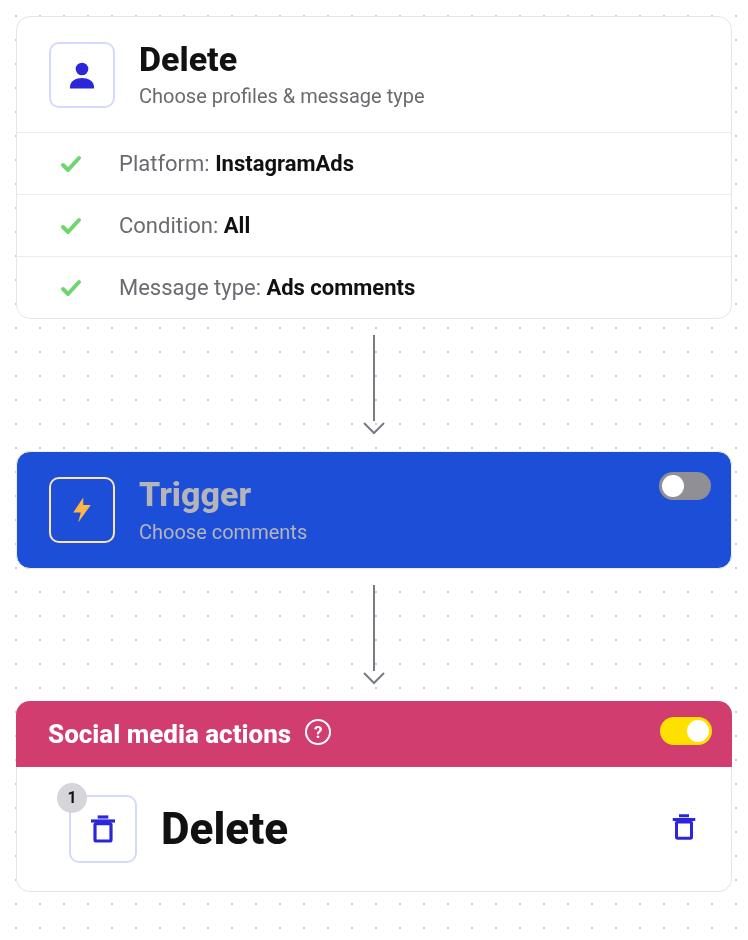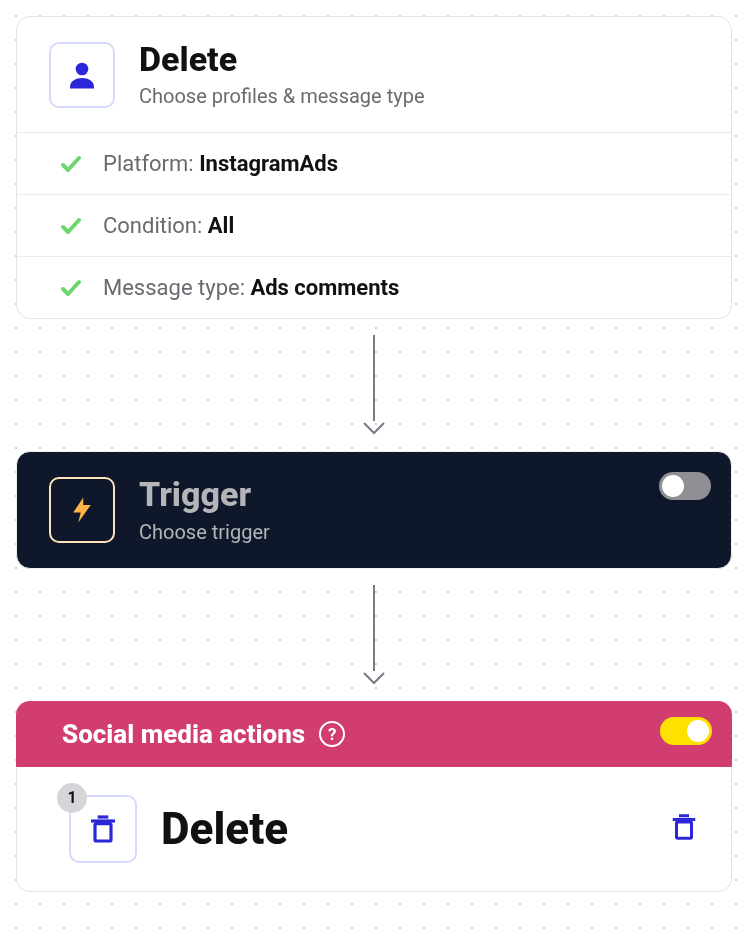--- a/index.html
+++ b/index.html
@@ -52,21 +52,21 @@
   }
   .subtitle {
     font-size: 20px;
     color: #6a6a70;
     margin-top: 6px;
     text-align: right;
   }
   .row {
     display: flex;
     align-items: center;
-    gap: 20px;
+    gap: 36px;
     padding: 18px 32px;
     border-top: 1px solid #ececef;
   }
   .check {
     width: 24px;
     height: 24px;
     flex-shrink: 0;
     margin-left: 10px;
   }
   .row-text {
@@ -89,21 +89,21 @@
   }
   .arrow-head {
     position: absolute;
     bottom: 0;
     left: 50%;
     transform: translateX(-50%);
   }
 
   
   .trigger-card {
-    background: #0f172a;
+    background: #1d4ed8;
     border: 1px solid #eeeeef;
   }
   .trigger-card .title { color: #b5b5b9; }
   .trigger-card .subtitle { color: #b5b5b9; }
   .trigger-icon-box {
     border: 2px solid #ffe3b8;
   }
 
   .toggle {
     position: absolute;
@@ -128,23 +128,22 @@
   }
 
   
   .sm-card {
     border: none;
     border-radius: 14px;
     overflow: visible;
   }
   .sm-header {
     background: #d23d6f;
-    padding: 18px 46px;
-    display: flex;
-    align-items: center;
+    padding: 18px 32px;
+    display: flex;
     gap: 14px;
     position: relative;
     border-radius: 14px 14px 0 0;
   }
   .sm-title {
     font-size: 26px;
     font-weight: 800;
     color: #fff;
   }
   .help-icon {
@@ -274,21 +273,21 @@
 
 <div class="card trigger-card">
   <div class="card-header trigger-header">
     <div class="icon-box trigger-icon-box">
       <svg width="30" height="36" viewBox="0 0 24 24" fill="#ffb547">
         <path d="M13 2 L5 14 H11 L9 22 L19 8 H13 Z"></path>
       </svg>
     </div>
     <div>
       <div class="title">Trigger</div>
-      <div class="subtitle">Choose trigger</div>
+      <div class="subtitle">Choose comments</div>
     </div>
     <div class="toggle toggle-off">
       <div class="knob"></div>
     </div>
   </div>
 </div>
 
 <div class="arrow-wrap">
   <div class="arrow-line"></div>
   <svg class="arrow-head" width="24" height="14" viewBox="0 0 24 14" fill="none" stroke="#7a7a85" stroke-width="2">

